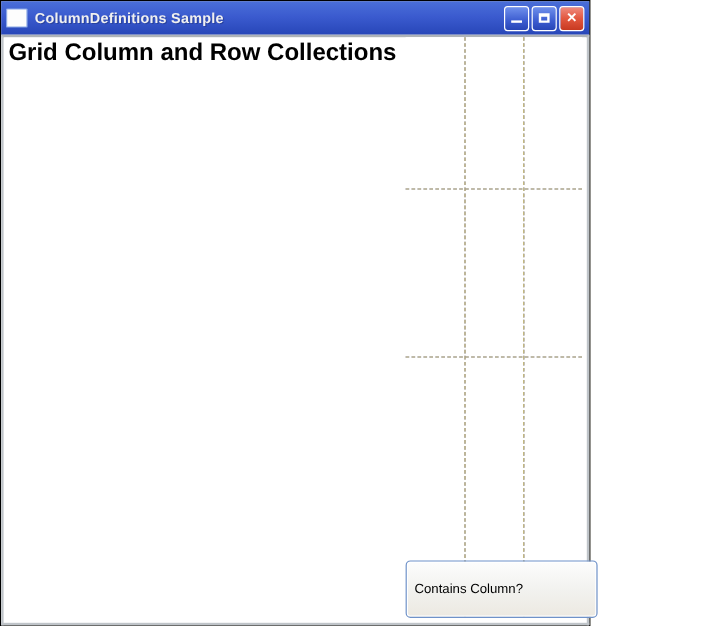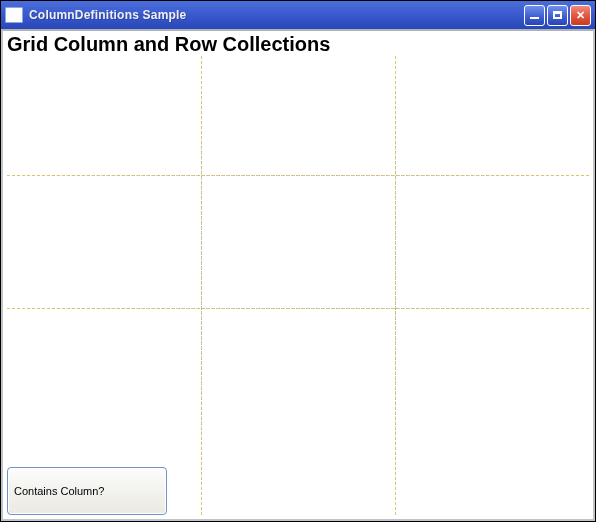--- a/index.html
+++ b/index.html
@@ -5,21 +5,21 @@
   html, body {
     margin: 0;
     padding: 0;
     height: 100%;
     font-family: Tahoma, Verdana, sans-serif;
   }
   body {
     background: #fff;
   }
   .window {
-    width: 596px;
+    width: 492px;
     height: 522px;
     box-sizing: border-box;
     border: 1px solid #000;
     background: #ece9d8;
     display: flex;
     flex-direction: column;
   }
   
   .titlebar {
     height: 28px;
@@ -99,21 +99,20 @@
     color: #fff;
   }
   
   .client {
     flex: 1;
     background: #fff;
     border: 2px solid #bfc4c9;
     border-top-color: #aeb3b8;
     margin: 0;
     display: flex;
-    flex-direction: column;
     box-sizing: border-box;
     position: relative;
   }
   .heading {
     font-family: Arial, sans-serif;
     font-size: 20px;
     font-weight: bold;
     color: #000;
     margin: 2px 4px 0 4px;
   }

